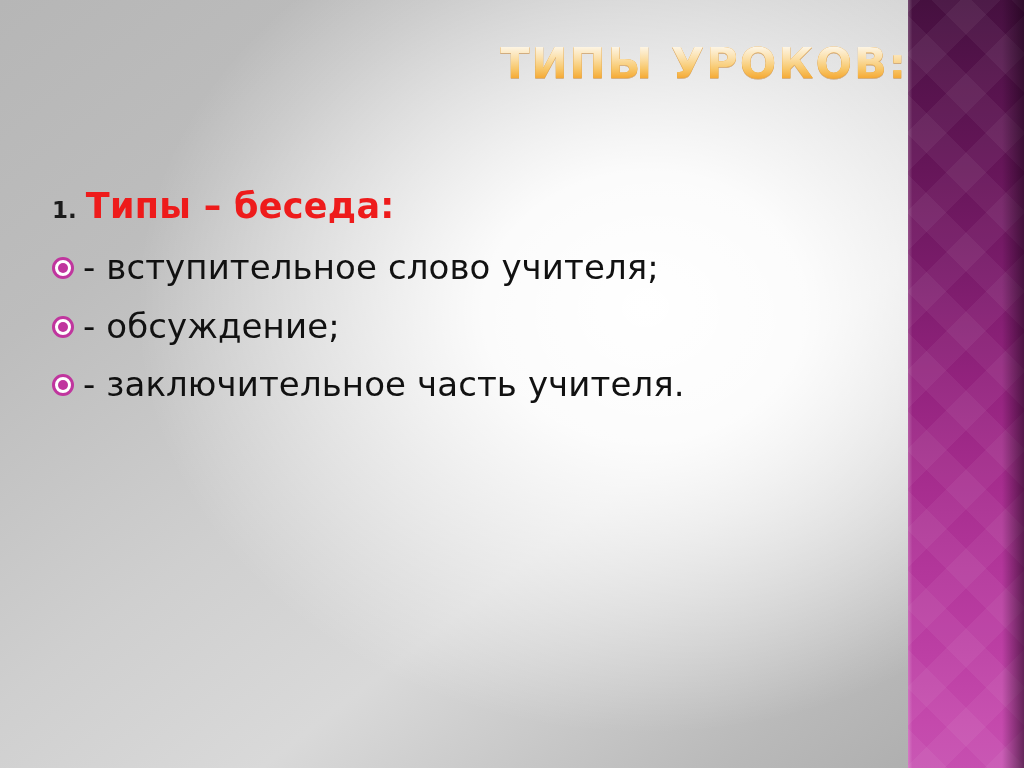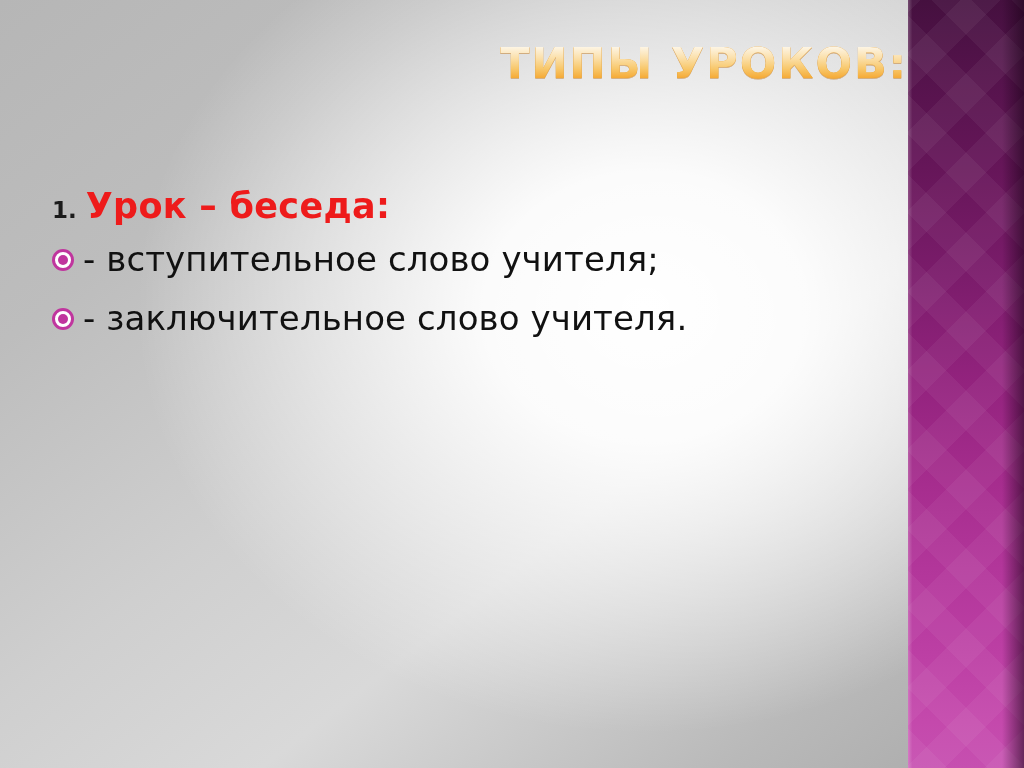--- a/index.html
+++ b/index.html
@@ -149,21 +149,21 @@
   .bullet-item {
     position: relative;
     padding-left: 31px;
     margin-top: 16px;
     font-size: 34px;
     font-weight: 400;
     color: #111111;
     line-height: 1.25;
     letter-spacing: 0.1px;
   }
-  .bullet-item:first-child { margin-top: 12px; }
+  .bullet-item:first-child { margin-top: 20px; }
 
   .bullet-marker {
     position: absolute;
     left: 0;
     top: 11px;
     width: 22px;
     height: 22px;
     border-radius: 50%;
     border: 3px solid #c0359e;
     background: #ffffff;
@@ -193,28 +193,32 @@
   </div>
 
   <div class="title-wrap">
     <span class="slide-title">Типы уроков:</span>
   </div>
 
   <div class="content">
 
     <div class="lesson-heading">
       <span class="lesson-number">1.</span>
-      <span class="lesson-title">Урок – беседа:</span>
+      <span class="lesson-title">Типы – беседа:</span>
     </div>
 
     <ul class="bullet-list">
       <li class="bullet-item">
         <span class="bullet-marker"></span>
         <span>- вступительное слово учителя;</span>
       </li>
       <li class="bullet-item">
         <span class="bullet-marker"></span>
-        <span>- заключительное слово учителя.</span>
+        <span>- обсуждение;</span>
+      </li>
+      <li class="bullet-item">
+        <span class="bullet-marker"></span>
+        <span>- заключительное часть учителя.</span>
       </li>
     </ul>
 
   </div>
 </div>
 
 </body></html>

